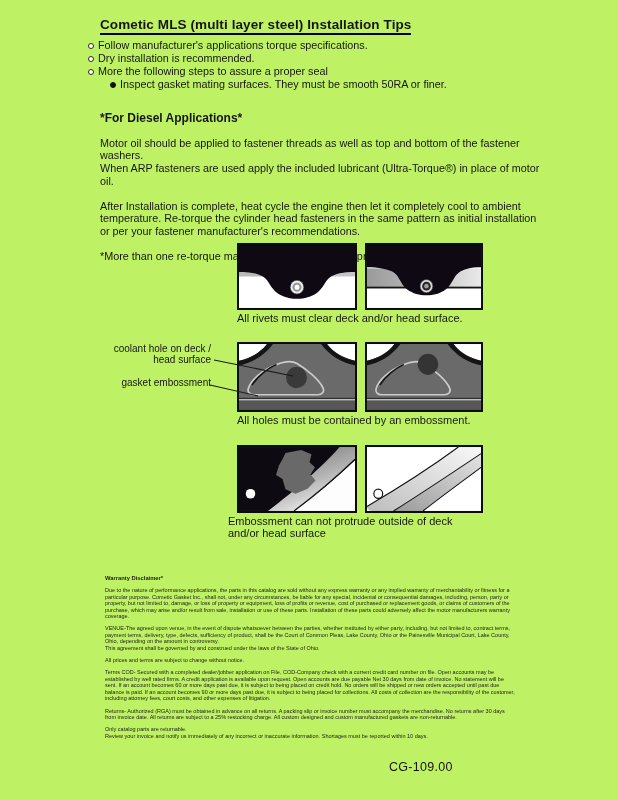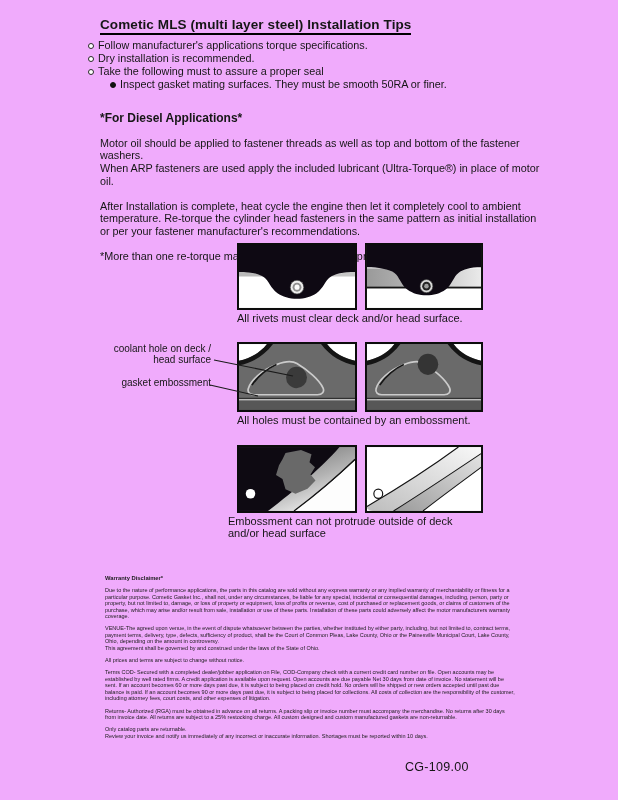--- a/index.html
+++ b/index.html
@@ -1,18 +1,18 @@
 <!DOCTYPE html>
 <html><head>
 <meta charset="utf-8">
 <style>
   html,body { margin:0; padding:0; background:#e9e9e9; }
   .page {
     position:relative; width:618px; height:800px; margin:0 auto;
-    background:#f0abfc; color:#161616; overflow:hidden;
+    background:#bef264; color:#161616; overflow:hidden;
     font-family:"Liberation Sans", sans-serif;
   }
   .title {
     position:absolute; left:100px; top:17px;
     font-size:13.5px; font-weight:bold; letter-spacing:0.1px;
     border-bottom:2px solid #000; padding-bottom:1px;
   }
   .bullets { position:absolute; left:88px; top:39px; width:480px; font-size:10.8px; line-height:13px; }
   .b-row { display:flex; align-items:flex-start; }
   .b-marker {
@@ -25,41 +25,41 @@
   .diesel p { margin:12px 0 11px 0; white-space:pre-line; }
   .fig-label { position:absolute; font-size:12.5px; letter-spacing:0.6px; text-align:center;margin-top:28px; }
   .fig { position:absolute; }
   .fig svg { display:block; width:100%; height:100%; }
   .fig-caption { position:absolute; font-size:11px; line-height:12px; white-space:pre-line; }
   .callout { position:absolute; left:98px; width:113px; text-align:right; font-size:10px; line-height:11px; }
   .callout-lines { position:absolute; left:206px; top:352px; width:100px; height:50px; z-index:5; }
   .legal { position:absolute; left:105px; top:575px; width:412px; font-size:5.5px; line-height:6.4px; color:#1c1c1c; }
   .legal h3 { font-size:5.8px; font-weight:bold; margin:0 0 6px 0; }
   .legal p { margin:0 0 6px 0; white-space:pre-line; }
-  .footer-code { position:absolute; left:389px; top:760px; font-size:12.5px; letter-spacing:0.3px;margin-left:16px; }
+  .footer-code { position:absolute; left:389px; top:760px; font-size:12.5px; letter-spacing:0.3px; }
 </style>
 </head>
 <body>
 
 <div class="page">
 
   <div class="title">Cometic MLS (multi layer steel) Installation Tips</div>
 
   <div class="bullets">
     <div class="b-row">
       <span class="b-marker"></span>
       <span>Follow manufacturer's applications torque specifications.</span>
     </div>
     <div class="b-row">
       <span class="b-marker"></span>
       <span>Dry installation is recommended.</span>
     </div>
     <div class="b-row">
       <span class="b-marker"></span>
-      <span>Take the following must to assure a proper seal</span>
+      <span>More the following steps to assure a proper seal</span>
     </div>
     <div class="b-row sub">
       <span class="b-marker"></span>
       <span>Inspect gasket mating surfaces.  They must be smooth 50RA or finer.</span>
     </div>
   </div>
 
   <div class="diesel">
     <h2>*For Diesel Applications*</h2>
     <p>Motor oil should be applied to fastener threads as well as top and bottom of the fastener washers.

